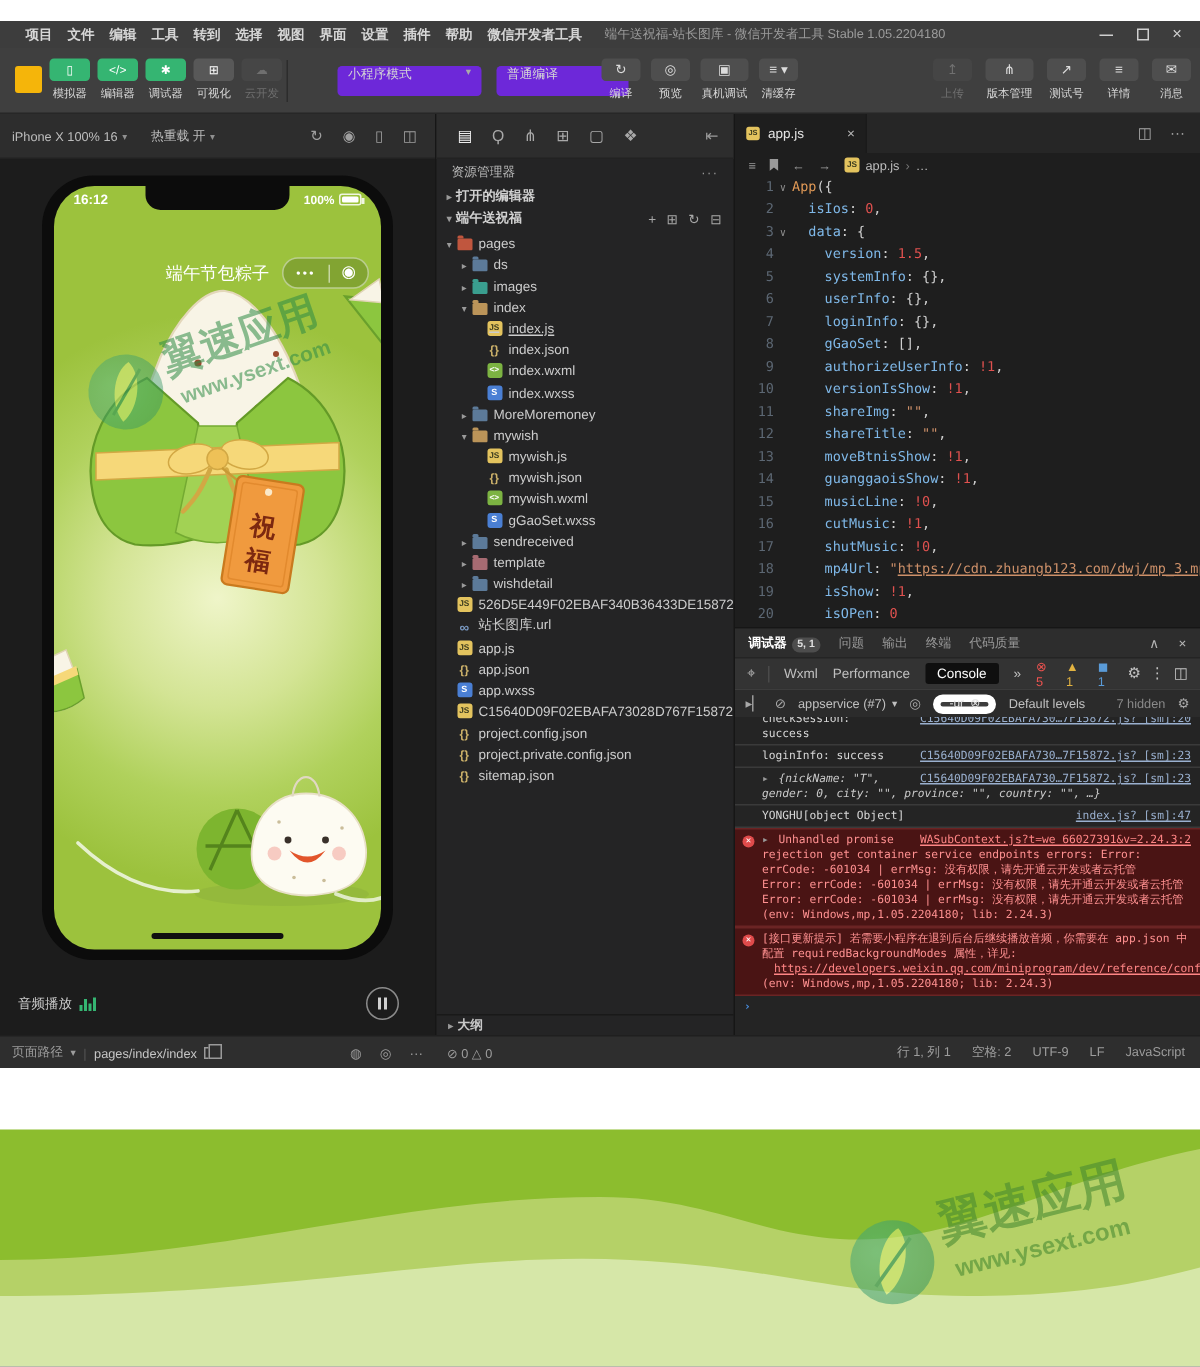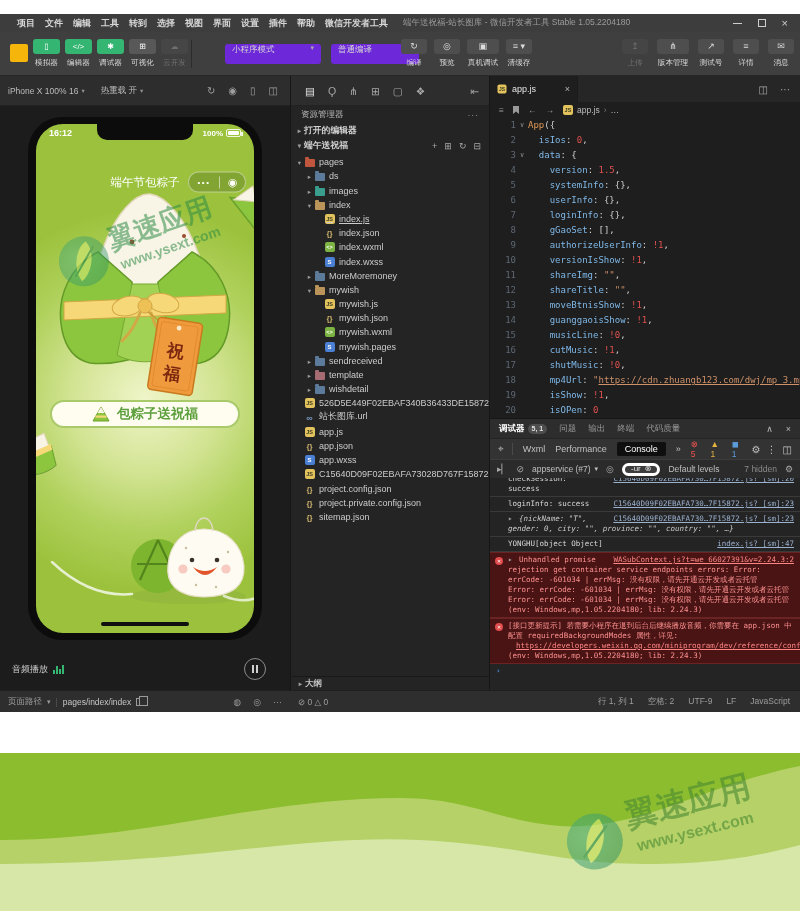--- a/index.html
+++ b/index.html
@@ -123,21 +123,21 @@
   .dbg-win { margin-left:auto; display:flex; gap:13px; color:#b5b5b5; font-size:9px; }
   .devtools { height:21px; background:#333333; border-top:1px solid #242424; display:flex; align-items:center; gap:10px; padding:0 8px; font-size:9px; color:#c0c0c0; }
   .dt-cursor { font-size:10px; color:#b0b0b0; border-right:1px solid #4a4a4a; padding-right:8px; }
   .dt-tab.active { background:#0f0f0f; color:#fff; padding:2px 8px; border-radius:2px; }
   .dt-badges { margin-left:auto; display:flex; align-items:center; gap:6px; font-size:8.5px; }
   .b-err { color:#ef5350; } .b-warn { color:#e2b341; } .b-msg { color:#5a9bd8; }
   .dt-gear { color:#c0c0c0; font-size:10px; }
   .console-bar { height:19px; background:#2b2b2b; border-top:1px solid #3c3c3c; display:flex; align-items:center; gap:8px; padding:0 7px; font-size:8.5px; color:#c0c0c0; white-space:nowrap; }
   .cb-ic { font-size:9px; color:#a8a8a8; }
   .cb-sel { display:flex; align-items:center; gap:4px; }
-  .filter-pill { background:#3d3d3d; border:3px solid #ffffff; border-radius:8px; padding:0 6px; height:13px; line-height:12px; font-size:8px; color:#e0e0e0; display:flex; align-items:center; gap:4px; }
+  .filter-pill { background:#3d3d3d; border:5px solid #ffffff; border-radius:8px; padding:0 6px; height:13px; line-height:12px; font-size:8px; color:#e0e0e0; display:flex; align-items:center; gap:4px; }
   .cb-hidden { color:#8a8a8a; margin-left:auto; }
   .console { flex:1; background:#242424; font-family:"DejaVu Sans Mono",monospace; font-size:7.5px; line-height:10px; color:#d8d8d8; overflow:hidden; }
   .c-row { padding:2px 6px 2px 18px; border-bottom:1px solid #3a3a3a; position:relative; }
   .c-row.cut { margin-top:-6px; }
   .c-link { float:right; color:#9ab0cf; text-decoration:underline; margin-left:8px; }
   .c-arrow { color:#9a9a9a; margin-right:2px; }
   .c-obj { font-style:italic; color:#c9c9c9; }
   .c-row.error { background:#4a1414; border-top:1px solid #6b2424; border-bottom:1px solid #6b2424; color:#ff9191; }
   .c-row.error .c-link { color:#ff8585; }
   .err-dot { position:absolute; left:5px; top:4px; width:8px; height:8px; border-radius:50%; background:#e04b4b; color:#fff; font-size:6px; line-height:8px; text-align:center; }
@@ -352,28 +352,20 @@
                   </span>
               </div>
               <div class="p-nav">
                 <span>端午节包粽子</span>
                 <span class="capsule">
                   <span class="cap-dots">•••</span>
                   <span class="cap-div"></span>
                   <span class="cap-circ">◉</span>
                 </span>
               </div>
-              <div class="p-btn">
-                <svg width="18" height="16" viewBox="0 0 18 16">
-                  <path d="M9,1 L17,15 L1,15 Z" fill="#8cc63f" stroke="#6aa02c"></path>
-                  <path d="M9,1 L12.5,7 L5.5,7 Z" fill="#f8f4e6"></path>
-                  <rect x="3.4" y="9.5" width="11.2" height="2.2" fill="#f6d879" transform="rotate(0)"></rect>
-                </svg>
-                <span>包粽子送祝福</span>
-              </div>
               <div class="home-bar"></div>
             </div>
           </div>
         </div>
         <div class="audio-row">
           <span class="a-lbl">音频播放</span>
           <span class="eq">
               <span style="height:4px"></span>
               <span style="height:8px"></span>
               <span style="height:5px"></span>
@@ -504,21 +496,21 @@
               <span class="tico">
                 <span class="i-wxml">&lt;&gt;</span>
               </span>
               <span>mywish.wxml</span>
             </div>
             <div class="tree-row" style="padding-left: 24px;">
               <span class="arr"></span>
               <span class="tico">
                 <span class="i-wxss">S</span>
               </span>
-              <span>mywish.pages</span>
+              <span>gGaoSet.wxss</span>
             </div>
             <div class="tree-row" style="padding-left: 14px;">
               <span class="arr">▸</span>
               <span class="tico">
                 <span class="i-folder fc-blue"></span>
               </span>
               <span>sendreceived</span>
             </div>
             <div class="tree-row" style="padding-left: 14px;">
               <span class="arr">▸</span>

